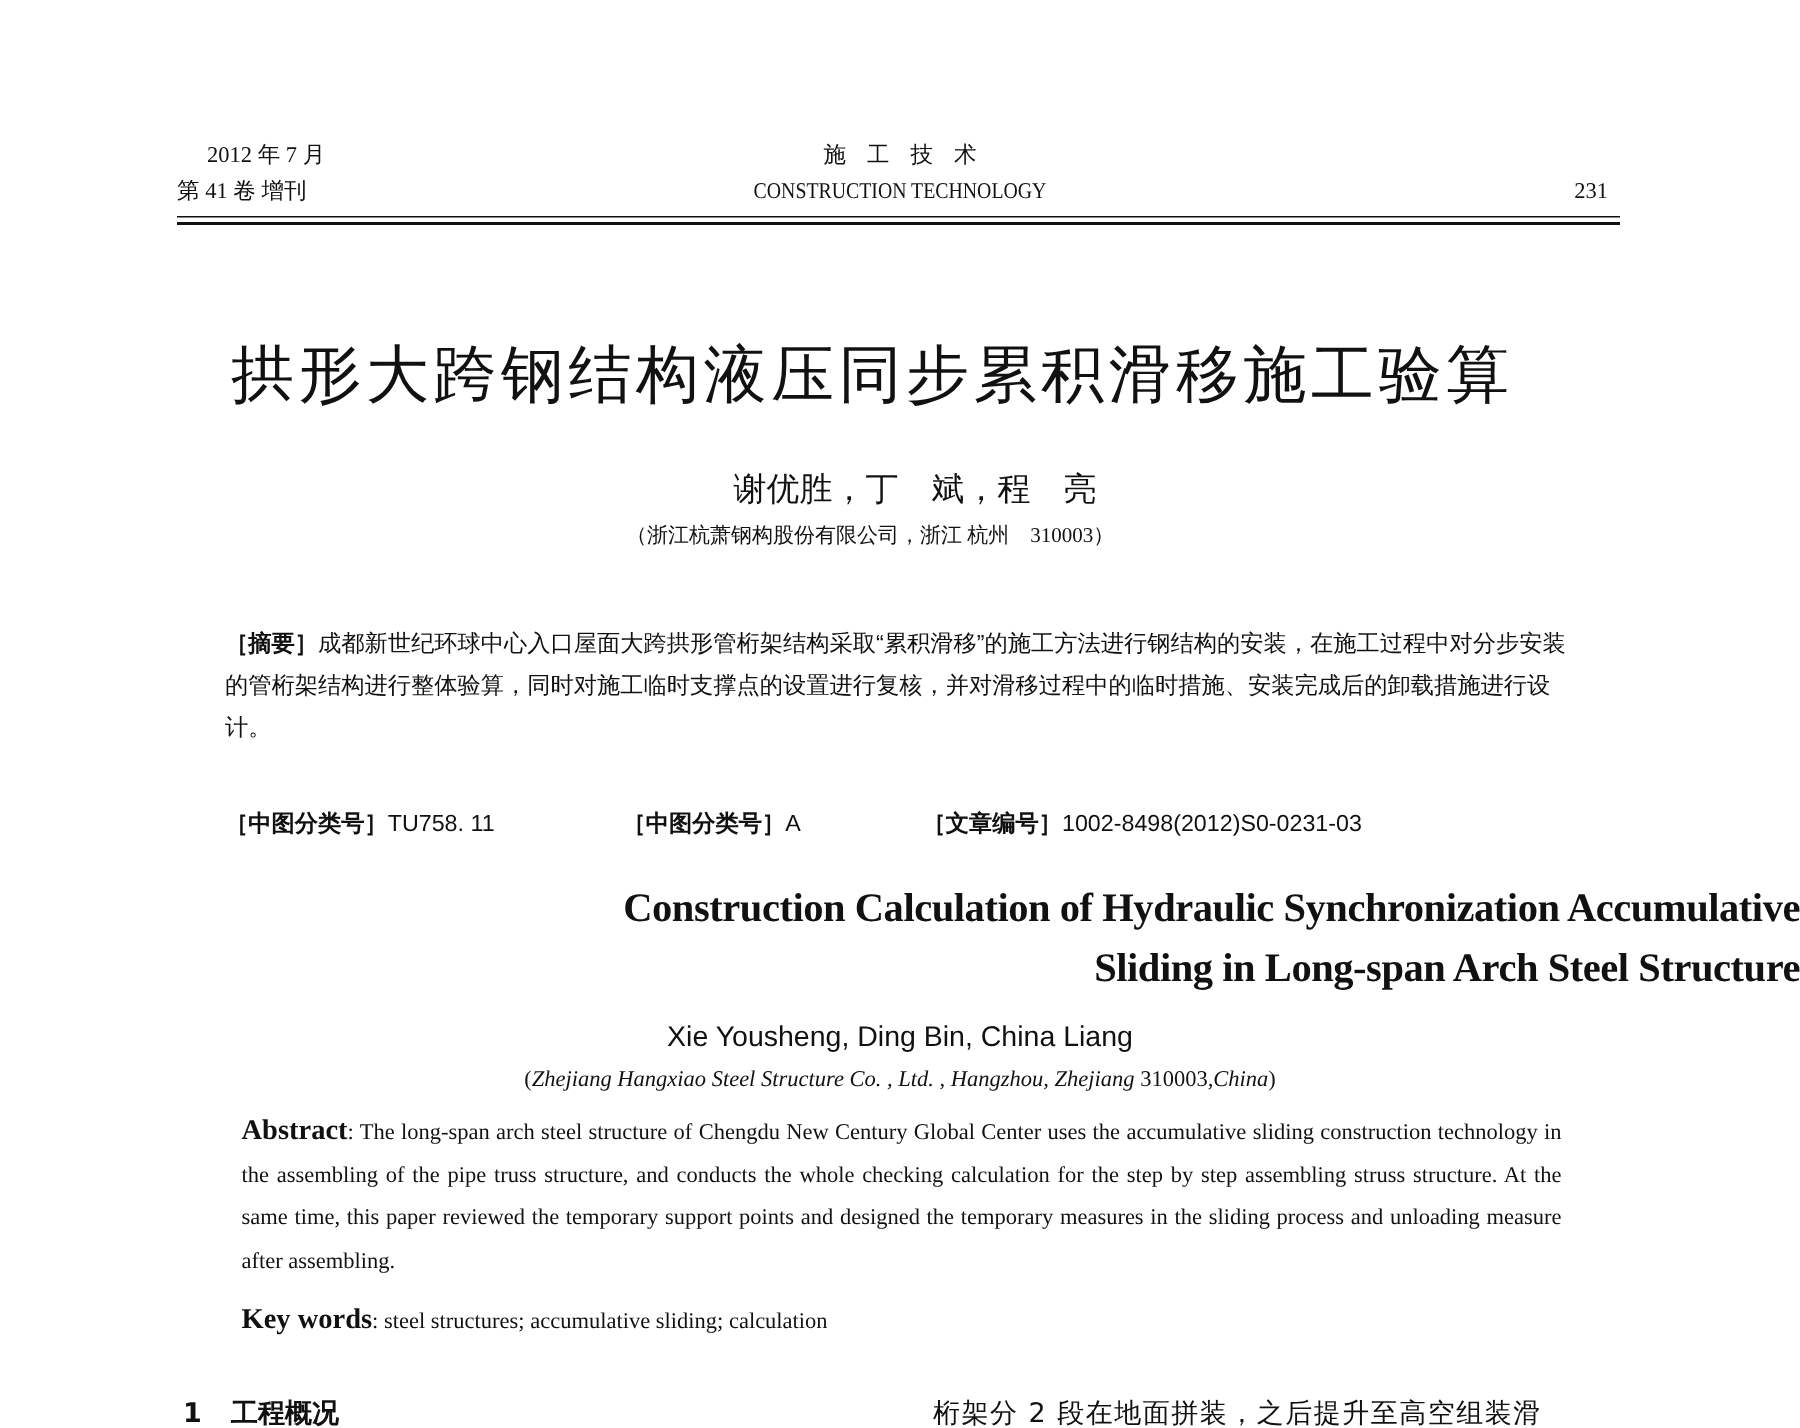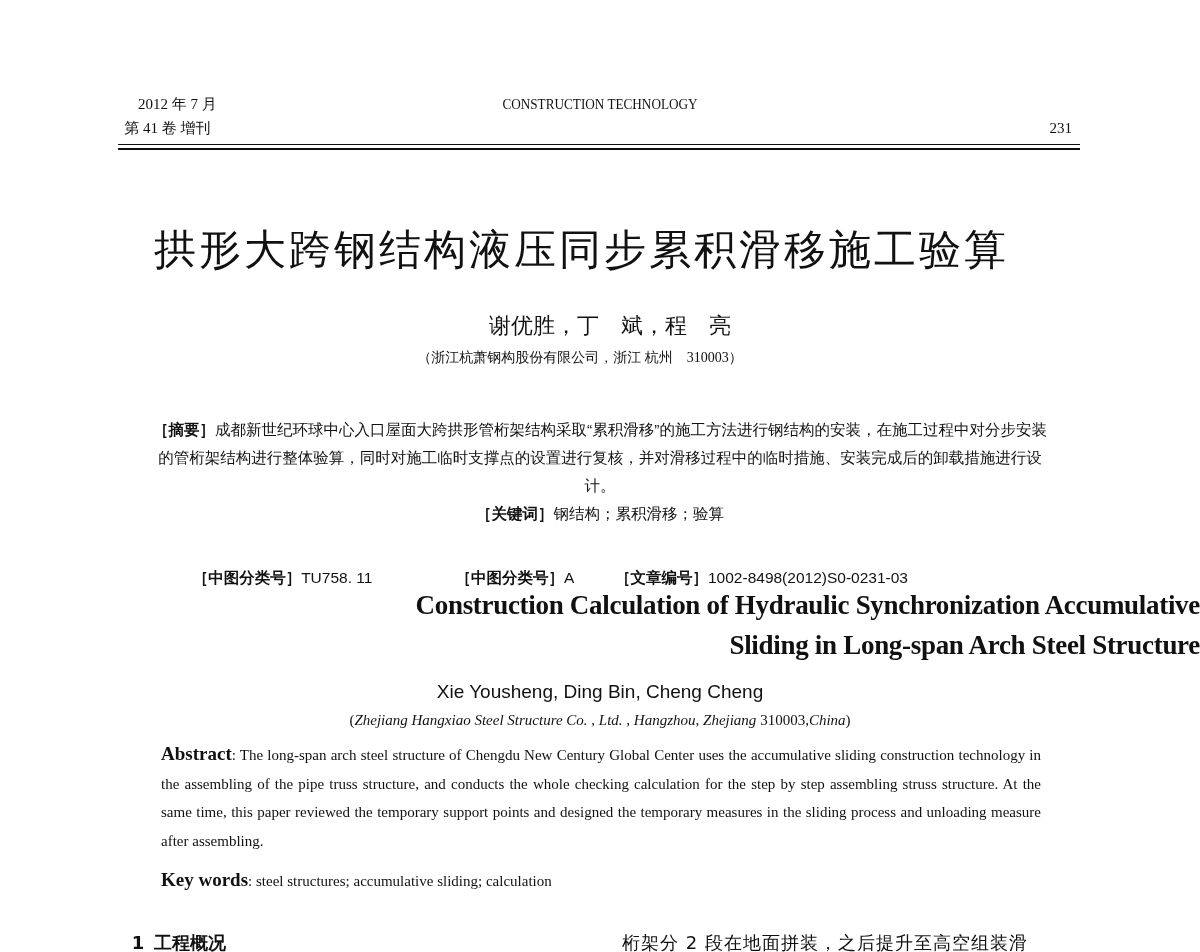--- a/index.html
+++ b/index.html
@@ -1,21 +1,21 @@
 <!DOCTYPE html>
 <html><head>
 <meta charset="utf-8">
 <style>
   html, body { margin: 0; padding: 0; background: #ffffff; }
   body {
     width: 1200px; height: 952px; position: relative; overflow: hidden;
     color: #111111;
     font-family: "Liberation Serif", "DejaVu Serif", serif;
   }
-  .abs { position: absolute; text-align: center; }
+  .abs { position: absolute; }
   .hdr-left { left: 118px; top: 92px; font-size: 15px; line-height: 24px; }
   .hdr-left div { white-space: nowrap; }
   .hdr-left .l1 { padding-left: 20px; }
   .hdr-center { left: 420px; width: 360px; top: 92px; text-align: center; font-size: 15px; line-height: 24px; }
   .hdr-center .cn { letter-spacing: 14px; padding-left: 14px; }
   .hdr-center .en { font-size: 15px; letter-spacing: 0; transform: scaleX(0.88); transform-origin: center; }
   .hdr-page { right: 128px; top: 116px; font-size: 15px; line-height: 24px; }
   .rule-thin { left: 118px; width: 962px; top: 144px; height: 1px; background: #111; }
   .rule-thick { left: 118px; width: 962px; top: 148px; height: 2px; background: #111; }
 
@@ -45,45 +45,45 @@
   .col2-line { left: 622px; top: 928px; font-size: 18px; line-height: 30px; font-family: "DejaVu Sans", sans-serif; letter-spacing: 1px; }
 </style>
 </head>
 <body>
 
 <div class="abs hdr-left">
   <div class="l1">2012 年 7 月</div>
   <div>第 41 卷   增刊</div>
 </div>
 <div class="abs hdr-center">
+  <div class="cn">施工技术</div>
   <div class="en">CONSTRUCTION TECHNOLOGY</div>
 </div>
 <div class="abs hdr-page">231</div>
 <div class="abs rule-thin"></div>
 <div class="abs rule-thick"></div>
 
 <h1 class="abs title-cn" style="margin:0">拱形大跨钢结构液压同步累积滑移施工验算</h1>
 <div class="abs authors-cn">谢优胜，丁　斌，程　亮</div>
 <div class="abs affil-cn">（浙江杭萧钢构股份有限公司，浙江 杭州　310003）</div>
 
 <div class="abs abs-cn">
   <p><span class="lbl">［摘要］</span><span>成都新世纪环球中心入口屋面大跨拱形管桁架结构采取“累积滑移”的施工方法进行钢结构的安装，在施工过程中对分步安装的管桁架结构进行整体验算，同时对施工临时支撑点的设置进行复核，并对滑移过程中的临时措施、安装完成后的卸载措施进行设计。</span></p>
-  <p><span class="lbl">［关键词］</span><span>钢结构；累积滑移；验算</span></p>
   <div class="clc-row">
     <div class="c1"><span class="lbl">［中图分类号］</span><span>TU758. 11</span></div>
     <div class="c2"><span class="lbl">［中图分类号］</span><span>A</span></div>
     <div><span class="lbl">［文章编号］</span><span>1002-8498(2012)S0-0231-03</span></div>
   </div>
 </div>
 
 <div class="abs title-en">
   <div>Construction Calculation of Hydraulic Synchronization Accumulative</div>
   <div>Sliding in Long-span Arch Steel Structure</div>
 </div>
-<div class="abs authors-en">Xie Yousheng, Ding Bin, Cheng Cheng</div>
+<div class="abs authors-en">Xie Yousheng, Ding Bin, China Liang</div>
 <div class="abs affil-en">
   <span>(</span><span class="it">Zhejiang Hangxiao Steel Structure Co. , Ltd. , Hangzhou, Zhejiang</span><span>  310003,</span><span class="it">China</span><span>)</span>
 </div>
 
 <div class="abs abs-en">
   <span class="lbl-en">Abstract</span><span>: </span><span>The long-span arch steel structure of Chengdu New Century Global Center uses the accumulative sliding construction technology in the assembling of the pipe truss structure, and conducts the whole checking calculation for the step by step assembling struss structure.  At the same time, this paper reviewed the temporary support points and designed the temporary measures in the sliding process and unloading measure after assembling.</span>
 </div>
 <div class="abs kw-en">
   <span class="lbl-en">Key words</span><span>: </span><span>steel structures; accumulative sliding; calculation</span>
 </div>

